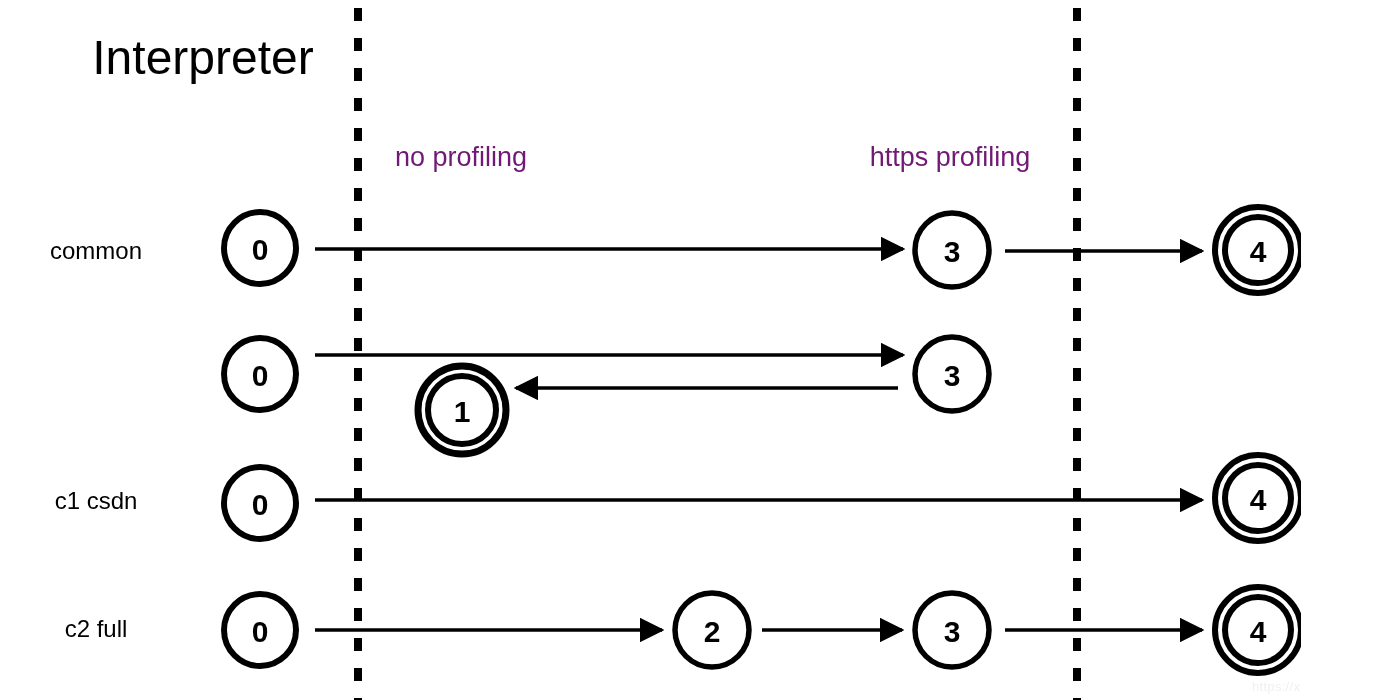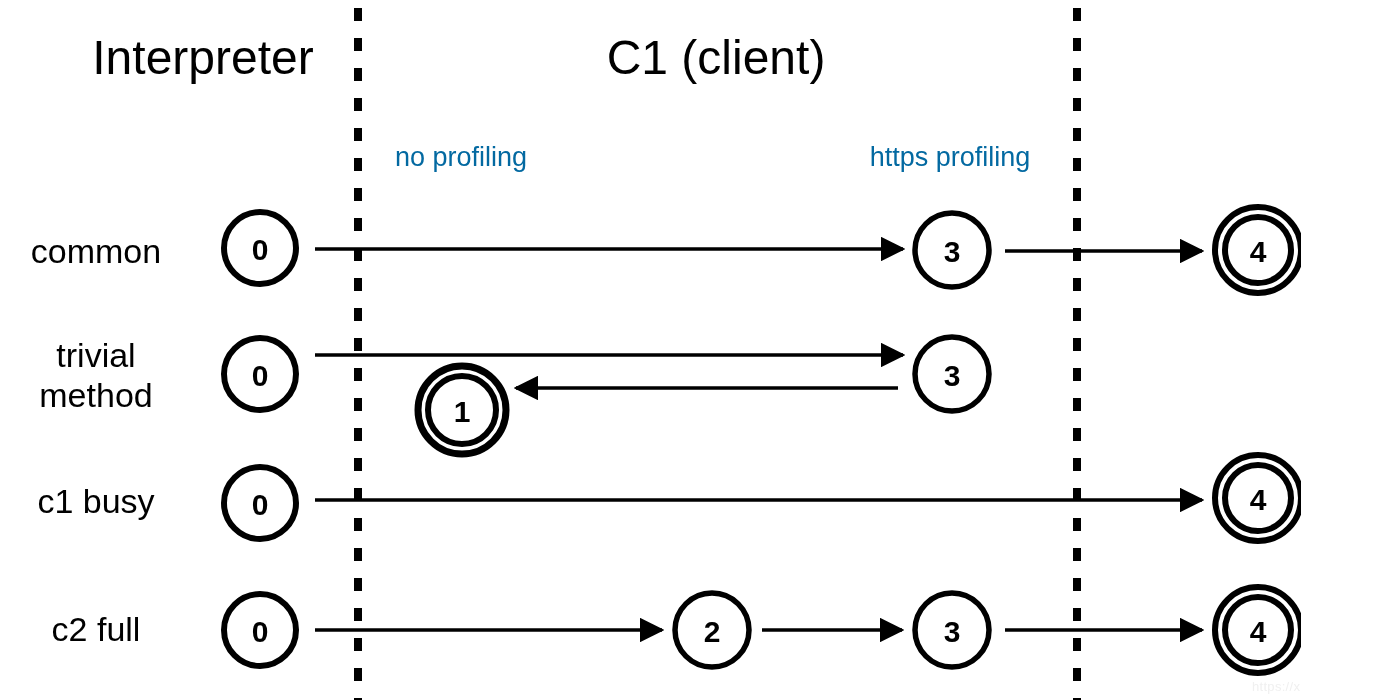--- a/index.html
+++ b/index.html
@@ -33,28 +33,28 @@
     color: #000;
     text-align: center;
     transform: translateX(-50%);
     font-family: "Liberation Sans", sans-serif;
   }
   .profile-label {
     position: absolute;
     font-size: 27px;
     line-height: 1;
     white-space: nowrap;
-    color: #0369a1;
+    color: #701a75;
     text-align: center;
     transform: translateX(-50%);
     font-family: "Liberation Sans", sans-serif;
   }
   .row-label {
     position: absolute;
-    font-size: 34px;
+    font-size: 24px;
     line-height: 1.18;
     white-space: pre-line;
     color: #000;
     text-align: center;
     transform: translate(-50%, -50%);
     font-family: "Liberation Sans", sans-serif;
   }
   .node-text {
     font-family: "Liberation Sans", sans-serif;
     font-size: 30px;
@@ -71,29 +71,26 @@
     letter-spacing: 0.3px;
     font-family: "Liberation Sans", sans-serif;
   }
 </style>
 </head>
 <body>
 
 <div id="canvas">
 
   <div class="col-title" style="left:203px; top:34px;">Interpreter</div>
-  <div class="col-title" style="left:716px; top:34px;">C1 (client)</div>
 
   <div class="profile-label" style="left:461px; top:144px;">no profiling</div>
   <div class="profile-label" style="left:950px; top:144px;">https profiling</div>
 
   <div class="row-label" style="left:96px; top:251px;">common</div>
-  <div class="row-label" style="left:96px; top:375px;">trivial
-method</div>
-  <div class="row-label" style="left:96px; top:501px;">c1 busy</div>
+  <div class="row-label" style="left:96px; top:501px;">c1 csdn</div>
   <div class="row-label" style="left:96px; top:629px;">c2 full</div>
 
   <svg class="layer" viewBox="0 0 1400 700">
     <defs>
       <marker id="arrowRight" viewBox="0 0 10 10" refX="9" refY="5" markerWidth="7" markerHeight="7" orient="auto-start-reverse">
         <path d="M 0 0 L 10 5 L 0 10 z" fill="#000000"></path>
       </marker>
       <marker id="arrowLeft" viewBox="0 0 10 10" refX="9" refY="5" markerWidth="7" markerHeight="7" orient="auto-start-reverse">
         <path d="M 0 0 L 10 5 L 0 10 z" fill="#000000"></path>
       </marker>

